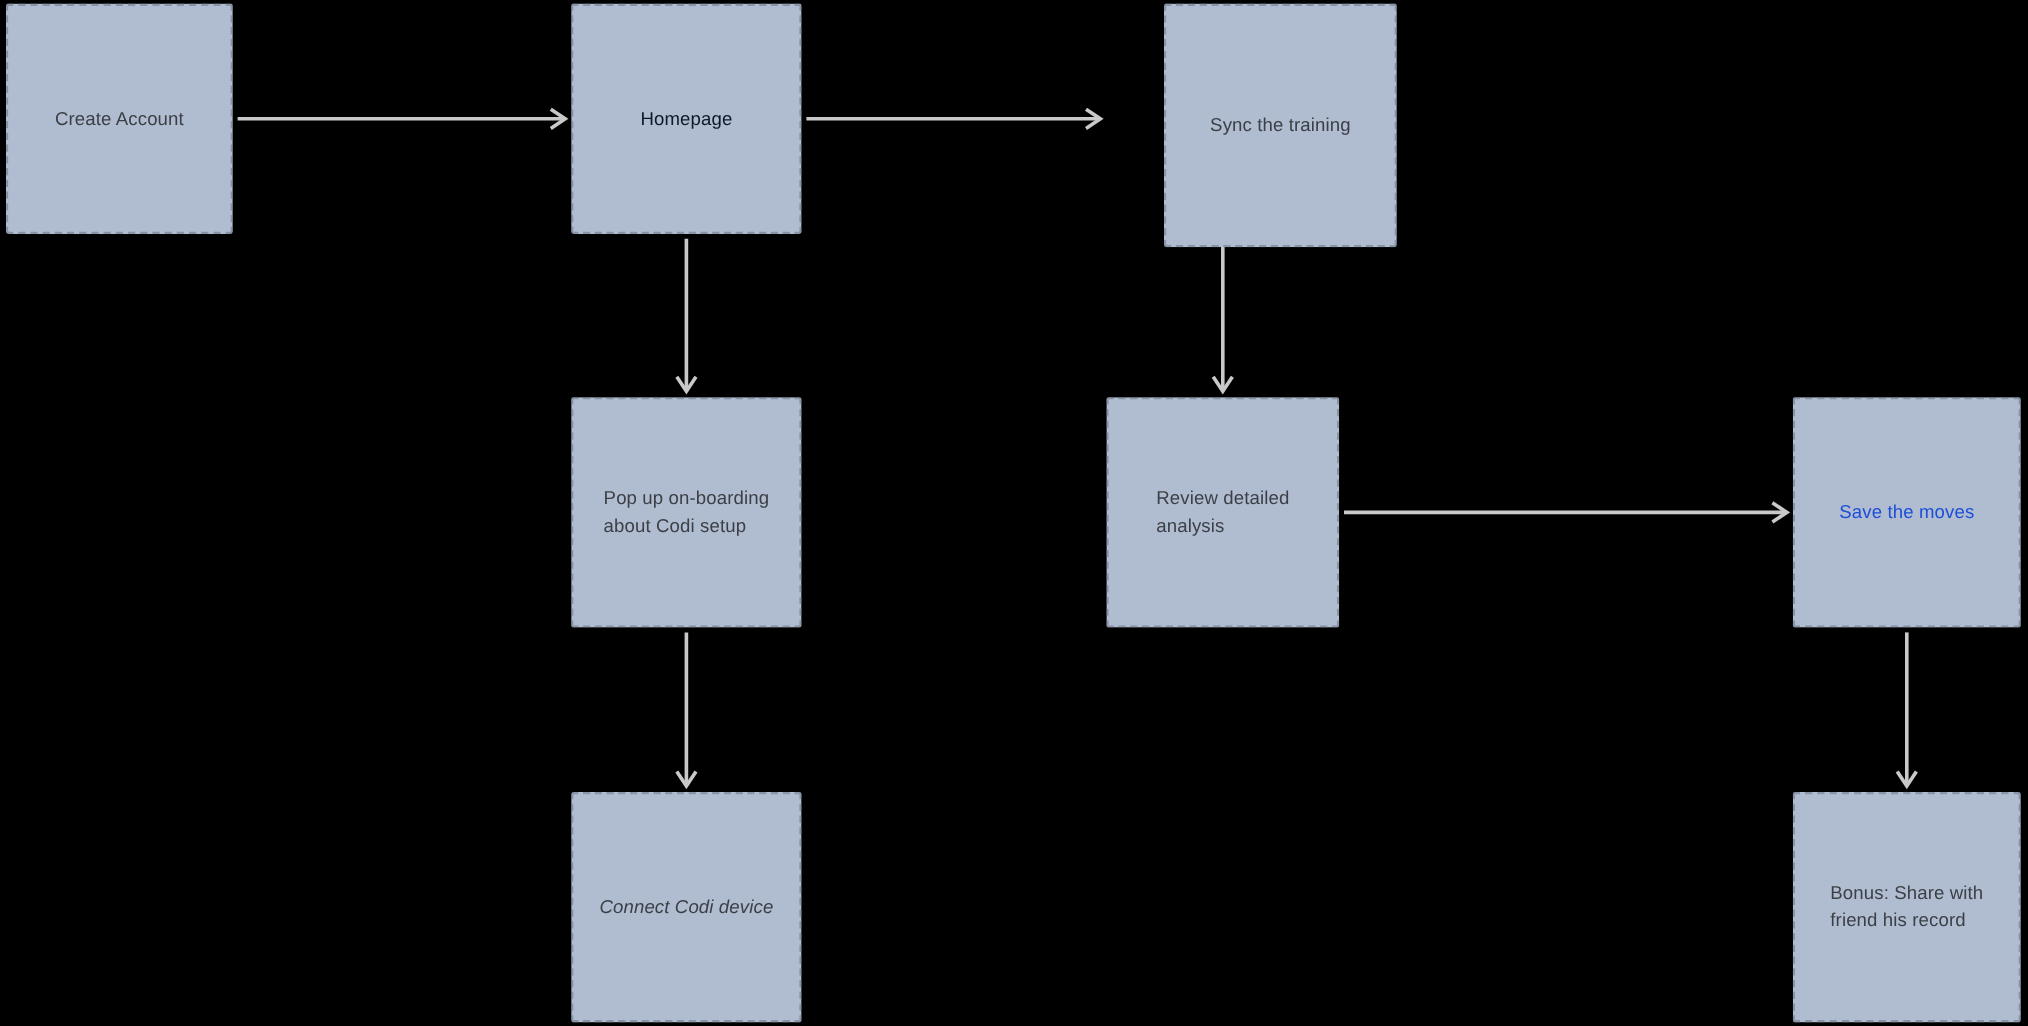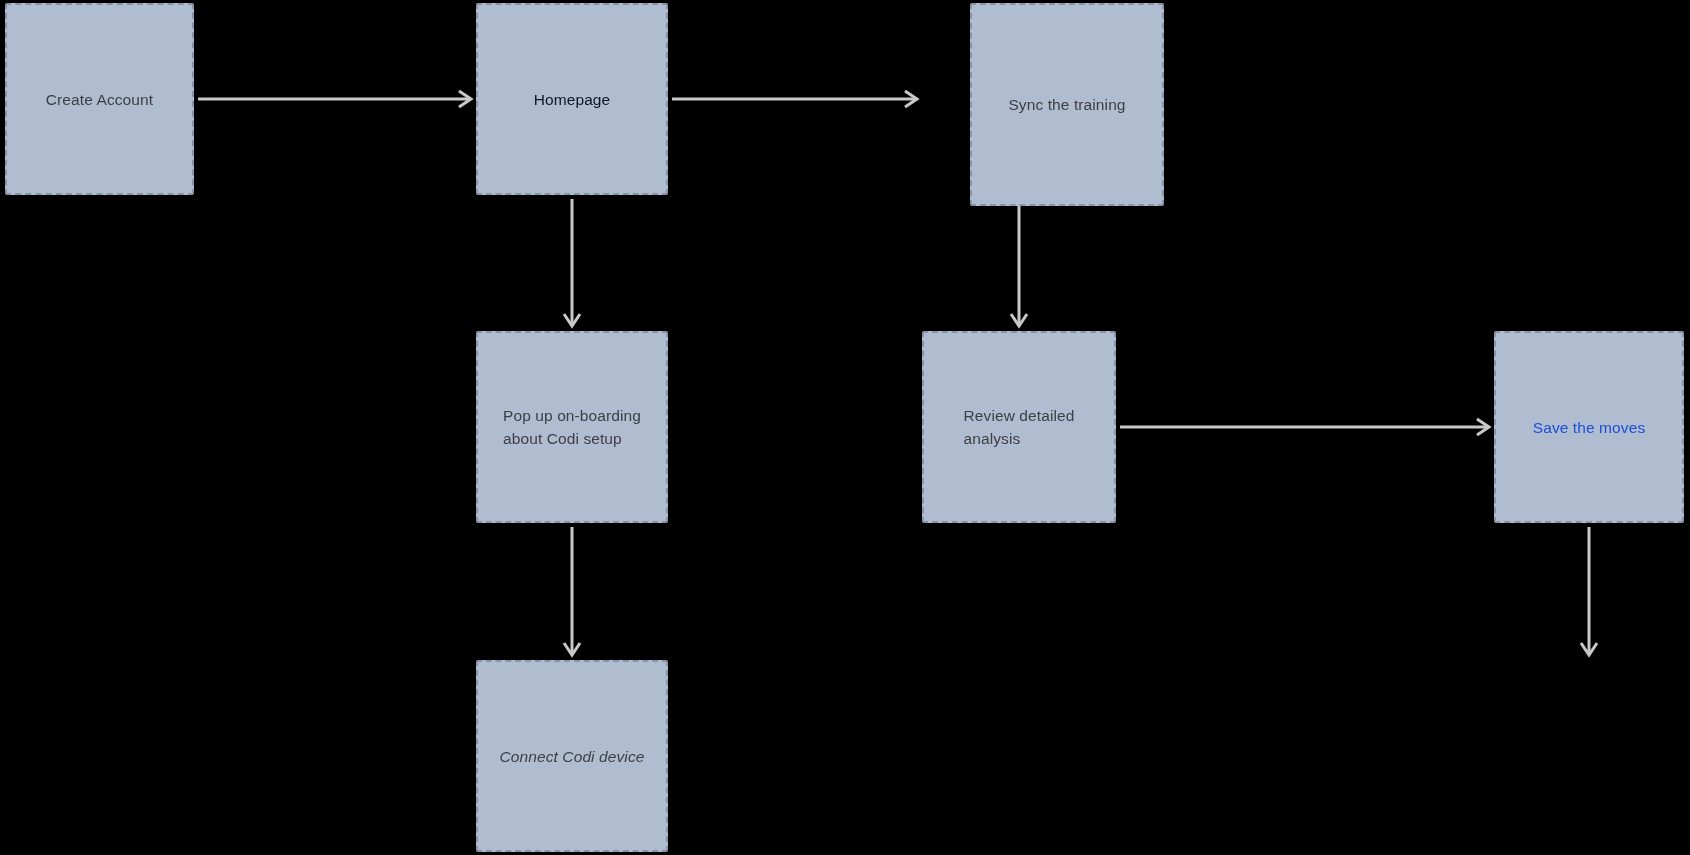--- a/index.html
+++ b/index.html
@@ -71,13 +71,17 @@
     <div class="node" style="left: 922px; top: 331px; width: 194px; height: 192px; background: rgb(176, 189, 209); border-color: rgb(138, 148, 167);">
       <span class="node-label" style="color: rgb(60, 64, 70);">Review detailed
 analysis</span>
     </div>
     <div class="node" style="left: 1494px; top: 331px; width: 190px; height: 192px; background: rgb(176, 189, 209); border-color: rgb(138, 148, 167);">
       <span class="node-label" style="color: #1d4ed8;">Save the moves</span>
     </div>
     <div class="node" style="left: 476px; top: 660px; width: 192px; height: 192px; background: rgb(176, 189, 209); border-color: rgb(138, 148, 167); font-style: italic;">
       <span class="node-label" style="color: rgb(60, 64, 70);">Connect Codi device</span>
     </div>
+    <div class="node" style="left: 1494px; top: 660px; width: 190px; height: 192px; background: rgb(176, 189, 209); border-color: rgb(138, 148, 167);">
+      <span class="node-label" style="color: rgb(60, 64, 70);">Bonus: Share with
+friend his record</span>
+    </div>
   </div>
 
 </body></html>

